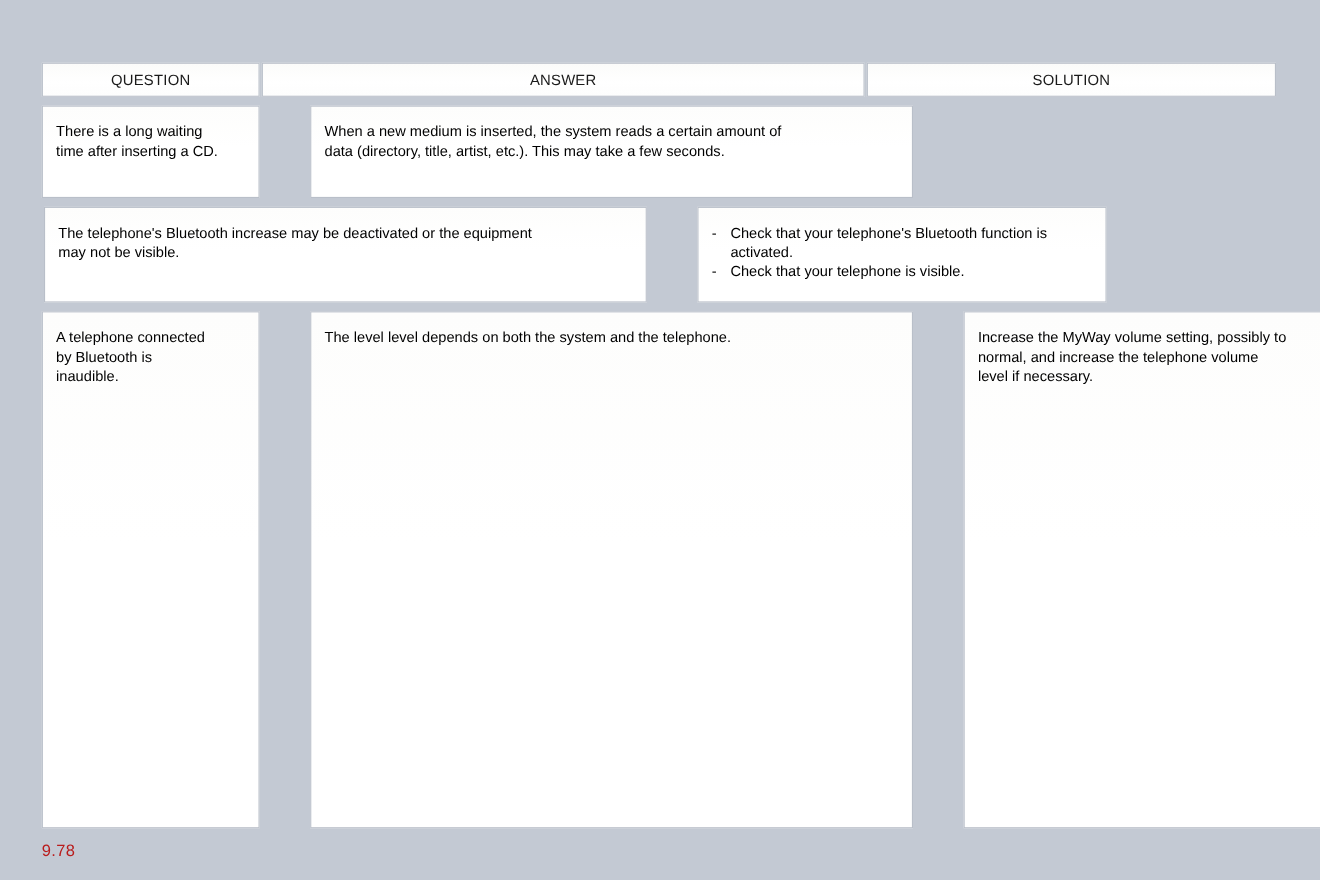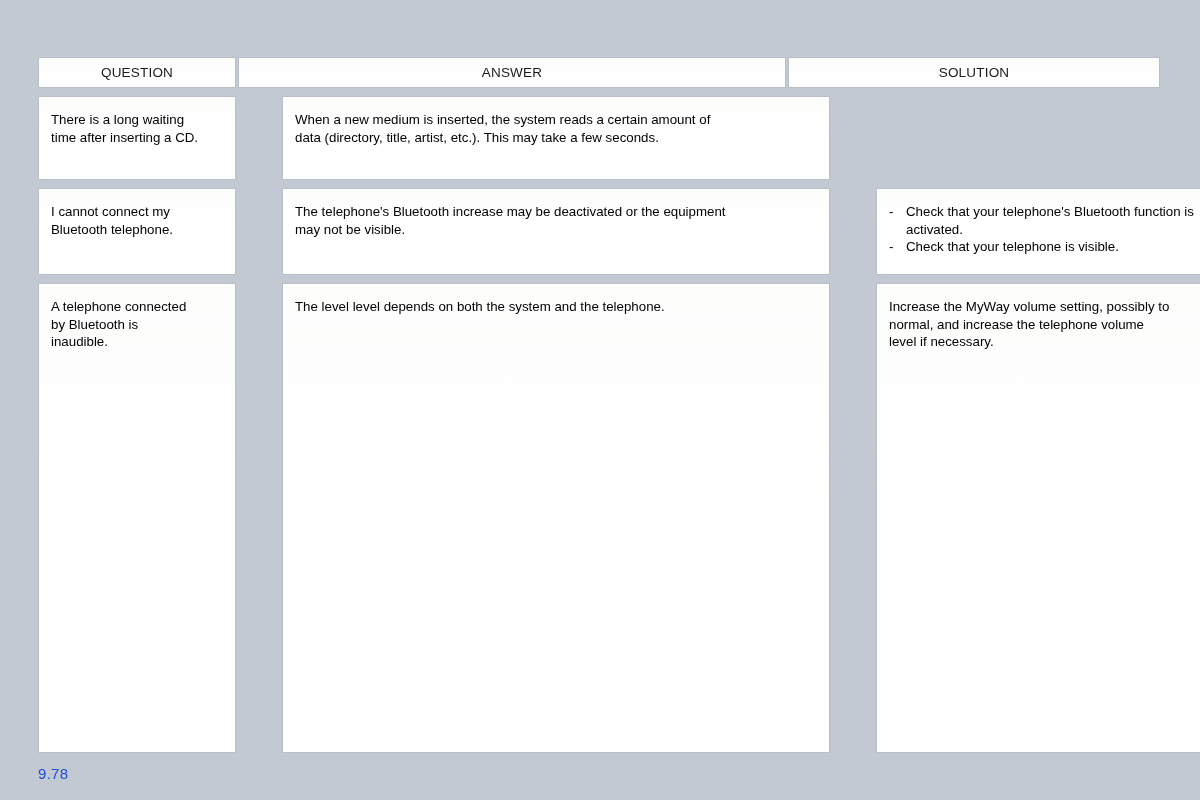--- a/index.html
+++ b/index.html
@@ -98,21 +98,21 @@
   .dashitem .dtxt {
     flex: 1 1 auto;
   }
 
   
   .pagenum {
     position: absolute;
     left: 38px;
     top: 765px;
     font-size: 15px;
-    color: #1d4ed8;
+    color: #b91c1c;
     letter-spacing: 0.3px;
   }
 </style>
 </head>
 <body>
 
 <div id="page">
 
   <div class="table">
 
@@ -133,24 +133,20 @@
         <div class="txtblock">There is a long waiting
 time after inserting a CD.</div>
       </div>
       <div class="cell c-answer">
         <div class="txtblock">When a new medium is inserted, the system reads a certain amount of
 data (directory, title, artist, etc.). This may take a few seconds.</div>
       </div>
     </div>
 
     <div class="row body-row row-2">
-      <div class="cell c-question">
-        <div class="txtblock">I cannot connect my
-Bluetooth telephone.</div>
-      </div>
       <div class="cell c-answer">
         <div class="txtblock">The telephone's Bluetooth increase may be deactivated or the equipment
 may not be visible.</div>
       </div>
       <div class="cell c-solution">
         <div class="dashlist">
           <div class="dashitem">
             <span class="dash">-</span>
             <span class="dtxt">Check that your telephone's Bluetooth function is activated.</span>
           </div>

